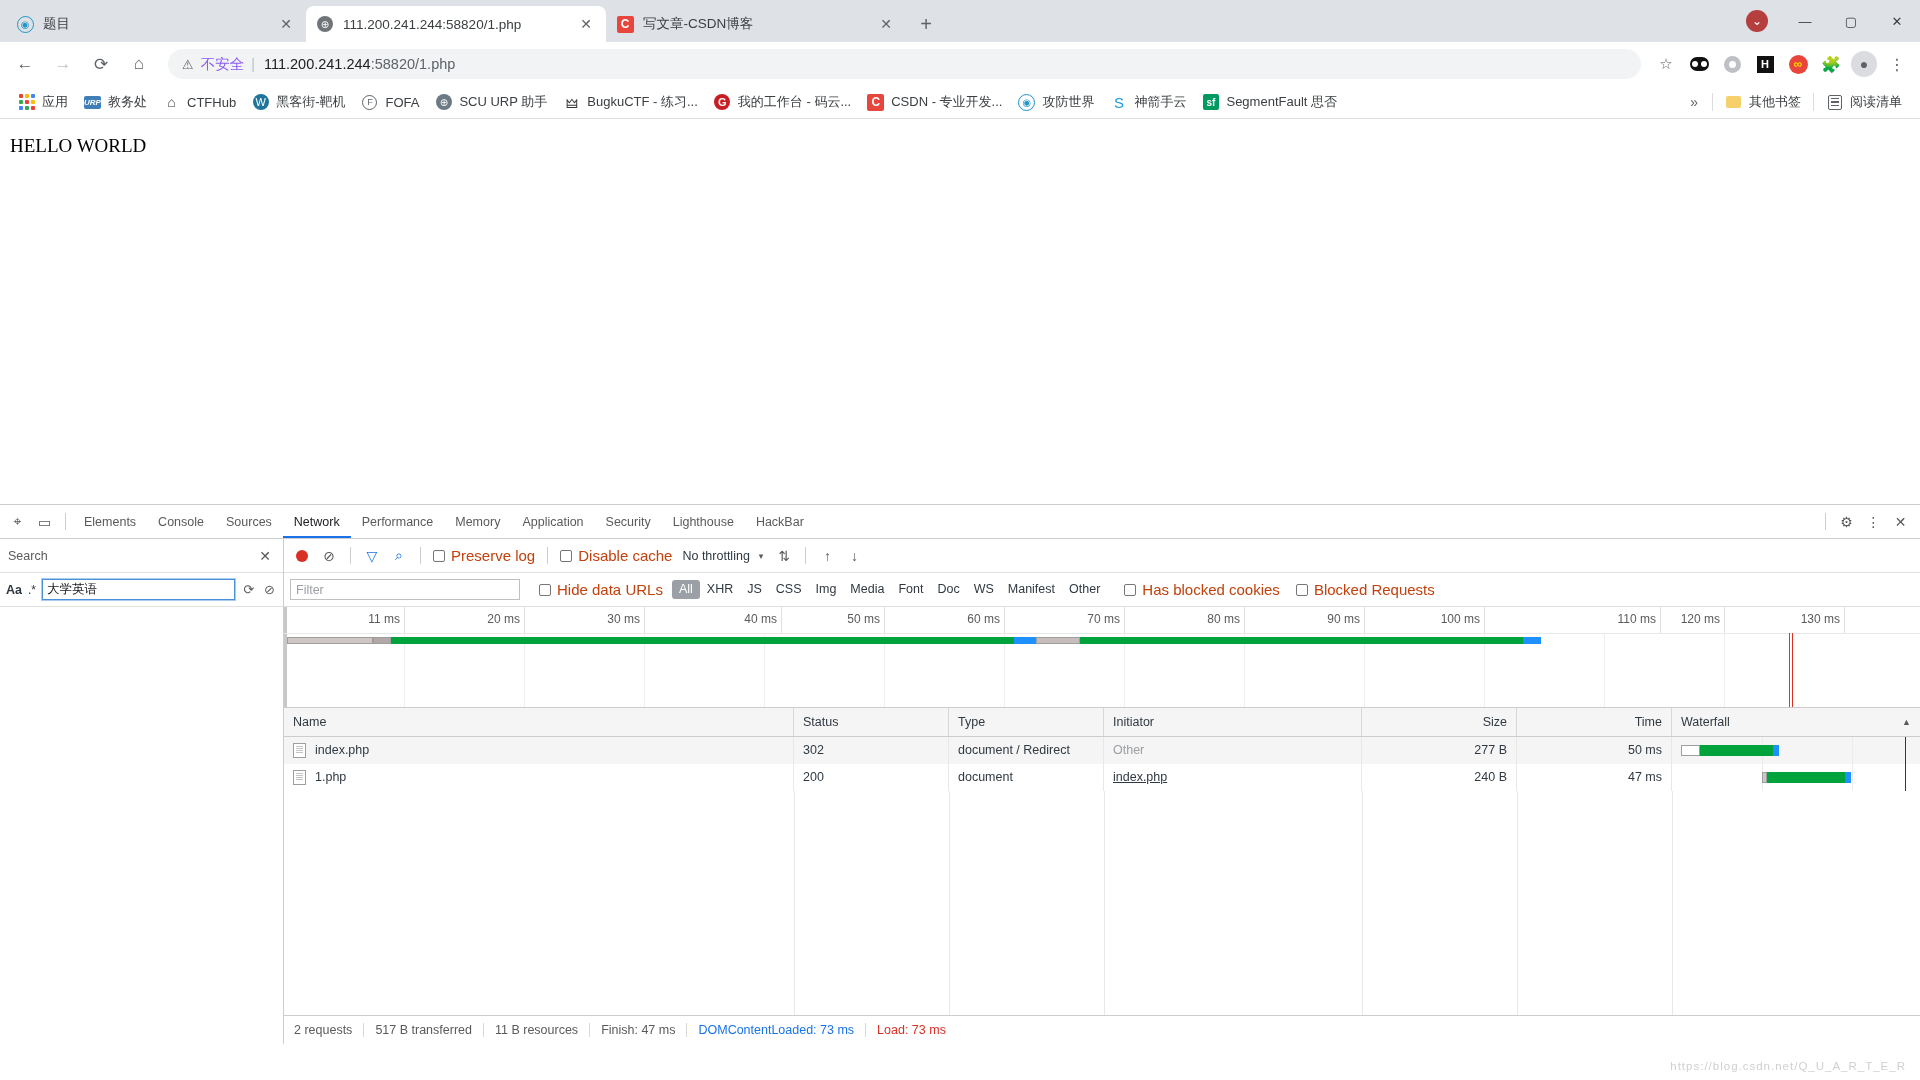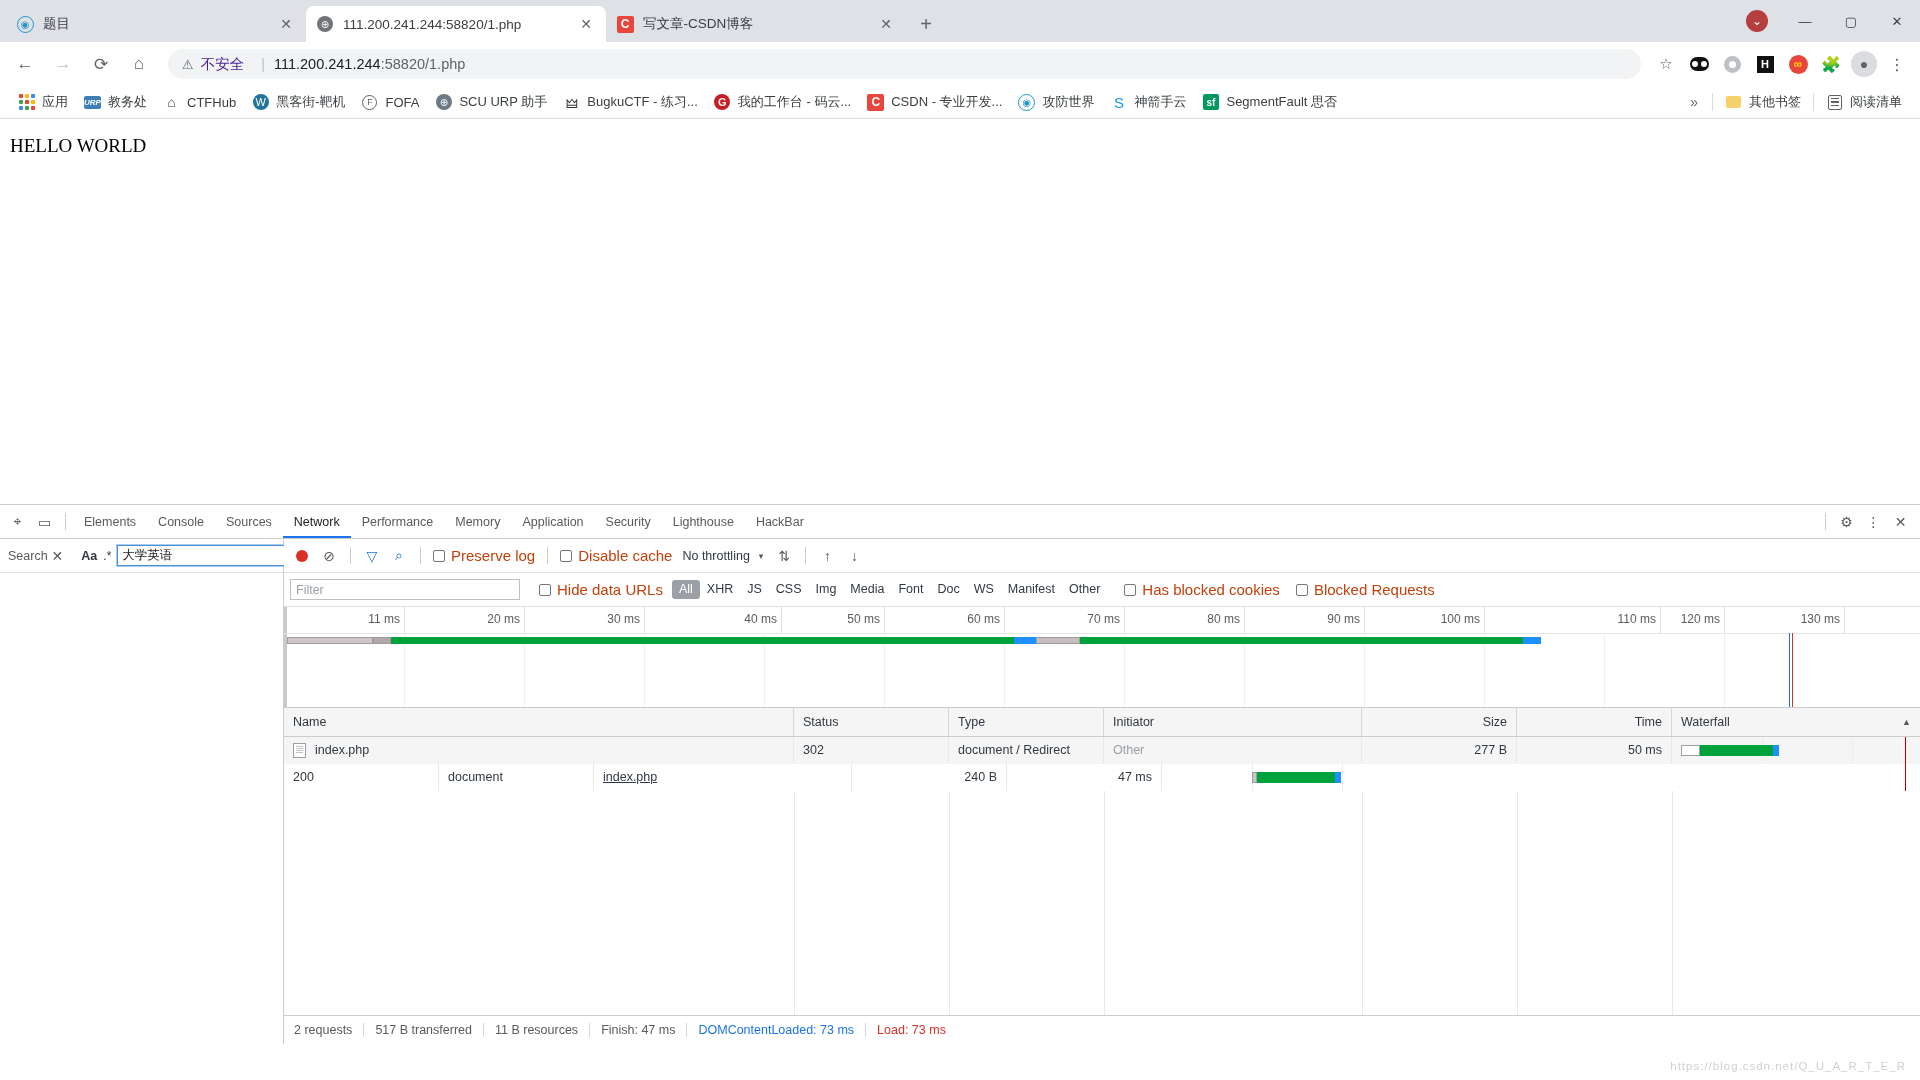--- a/index.html
+++ b/index.html
@@ -61,21 +61,21 @@
   .navbtn{
     width:34px;height:34px;border-radius:50%;display:flex;align-items:center;
     justify-content:center;color:#5f6368;font-size:17px;margin-right:4px;flex:0 0 34px;
   }
   .navbtn.dim{color:#bdc1c6;}
   .omnibox{
     flex:1 1 auto;height:30px;background:#f1f3f4;border-radius:16px;
     display:flex;align-items:center;padding:0 14px;margin:0 8px;font-size:14.5px;
   }
   .omnibox .warnico{margin-right:7px;font-size:13px;color:#5f6368;}
-  .notsecure{color:#4c1d95;margin-right:17px;}
+  .notsecure{color:#8b5cf6;margin-right:7px;}
   .omnipipe{color:#bdc1c6;margin-right:9px;}
   .urlmain{color:#202124;}
   .urlrest{color:#5f6368;}
   .starbtn{width:30px;height:30px;display:flex;align-items:center;justify-content:center;
     color:#5f6368;font-size:15px;margin-left:2px;}
   .exticon{width:30px;height:30px;display:flex;align-items:center;justify-content:center;
     margin-left:3px;flex:0 0 30px;}
   .ext-lastpass{width:19px;height:14px;background:#111;border-radius:7px;position:relative;}
   .ext-lastpass:before,.ext-lastpass:after{content:"";position:absolute;top:4px;width:6px;height:6px;
     border-radius:50%;background:#fff;}
@@ -125,21 +125,21 @@
   .dt-icobtn{width:27px;height:27px;display:flex;align-items:center;justify-content:center;
     color:#5a5a5a;font-size:14px;}
   .dt-vsep{width:1px;height:17px;background:#cdcdcd;margin:0 7px;}
   .dt-tab{padding:0 11px;height:32px;line-height:32px;color:#5a5a5a;font-size:12.5px;
     white-space:nowrap;box-sizing:border-box;}
   .dt-tab.sel{color:#1a73e8;border-bottom:2px solid #1a73e8;color:#202124;}
   .dt-tabbar-right{margin-left:auto;display:flex;align-items:center;padding-right:6px;}
 
   .dt-body{flex:1 1 auto;display:flex;min-height:0;}
   .dt-search{width:283px;flex:0 0 283px;border-right:1px solid #cdcdcd;display:flex;
-    flex-direction:row;background:#fff;}
+    flex-direction:column;background:#fff;}
   .dt-search-hdr{height:33px;display:flex;align-items:center;padding:0 8px;
     border-bottom:1px solid #e0e0e0;}
   .dt-search-hdr .lbl{flex:1 1 auto;color:#5a5a5a;font-size:12.5px;}
   .dt-search-hdr .x{color:#5a5a5a;font-size:14px;padding:0 4px;}
   .dt-search-row{height:33px;display:flex;align-items:center;padding:0 6px;gap:6px;
     border-bottom:1px solid #e0e0e0;}
   .dt-aa{font-size:12.5px;color:#303942;font-weight:bold;}
   .dt-regex{font-size:12px;color:#303942;}
   .dt-search-input{
     flex:1 1 auto;height:21px;border:1px solid #4a90d9;box-shadow:0 0 0 1px #a8cdf0;
@@ -612,20 +612,29 @@
             <span class="wf-gl" style="left:90px;"></span>
               <span class="wf-gl" style="left:180px;"></span>
             <span class="wf-bar" style="left:9px;width:19px;background:#fff;border:1px solid #9e9e9e;box-sizing:border-box;"></span>
             <span class="wf-bar" style="left:28px;width:73px;background:#00a23c;"></span>
             <span class="wf-bar" style="left:101px;width:6px;background:#1e90ff;"></span>
             <span class="wf-redline" style="right:14px;"></span>
           </span>
         </div>
 
         <div class="tr">
+          <span class="td" style="width:510px;">
+            <span class="filebox">
+                <i></i>
+                <i></i>
+                <i></i>
+                <i></i>
+              </span>
+            <span>1.php</span>
+          </span>
           <span class="td" style="width:155px;">200</span>
           <span class="td" style="width:155px;">document</span>
           <span class="td" style="width:258px;">
             <span class="link">index.php</span>
           </span>
           <span class="td num" style="width:155px;">240 B</span>
           <span class="td num" style="width:155px;">47 ms</span>
           <span class="wf-cell">
             <span class="wf-gl" style="left:90px;"></span>
               <span class="wf-gl" style="left:180px;"></span>

